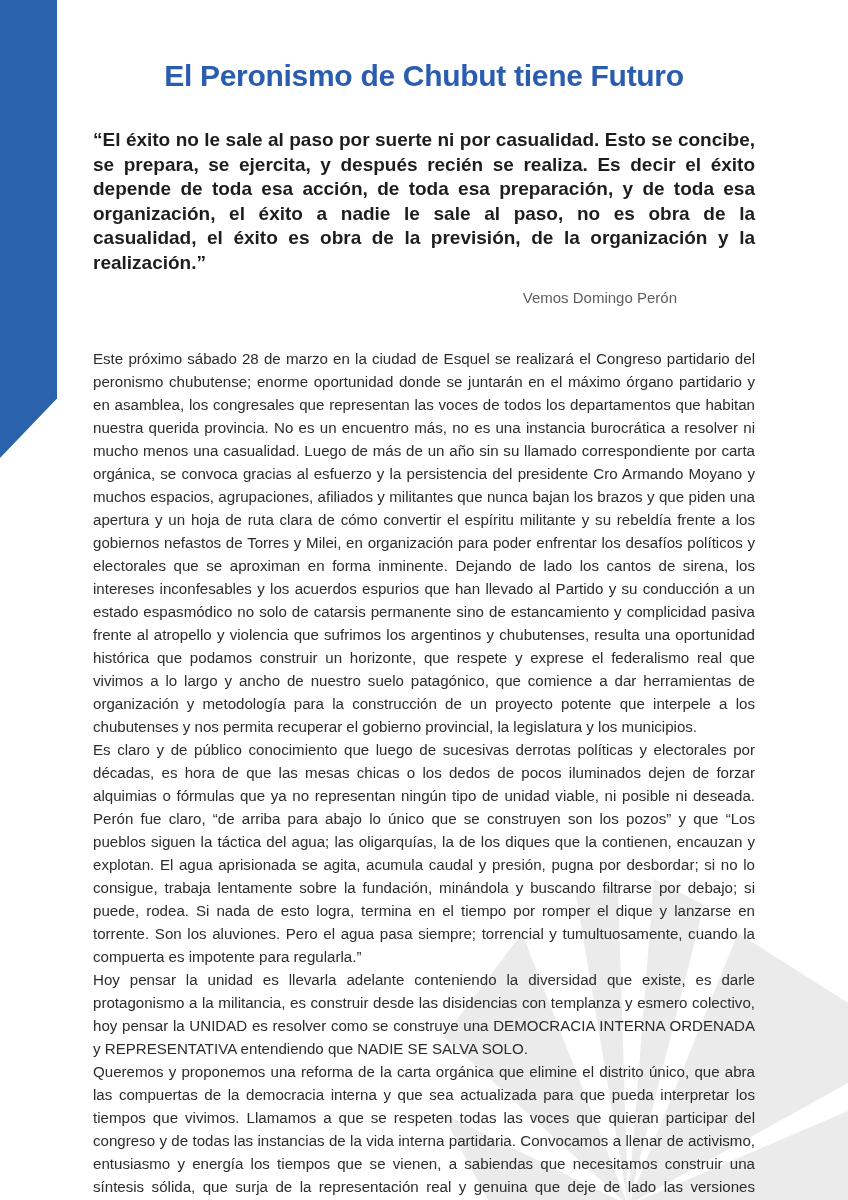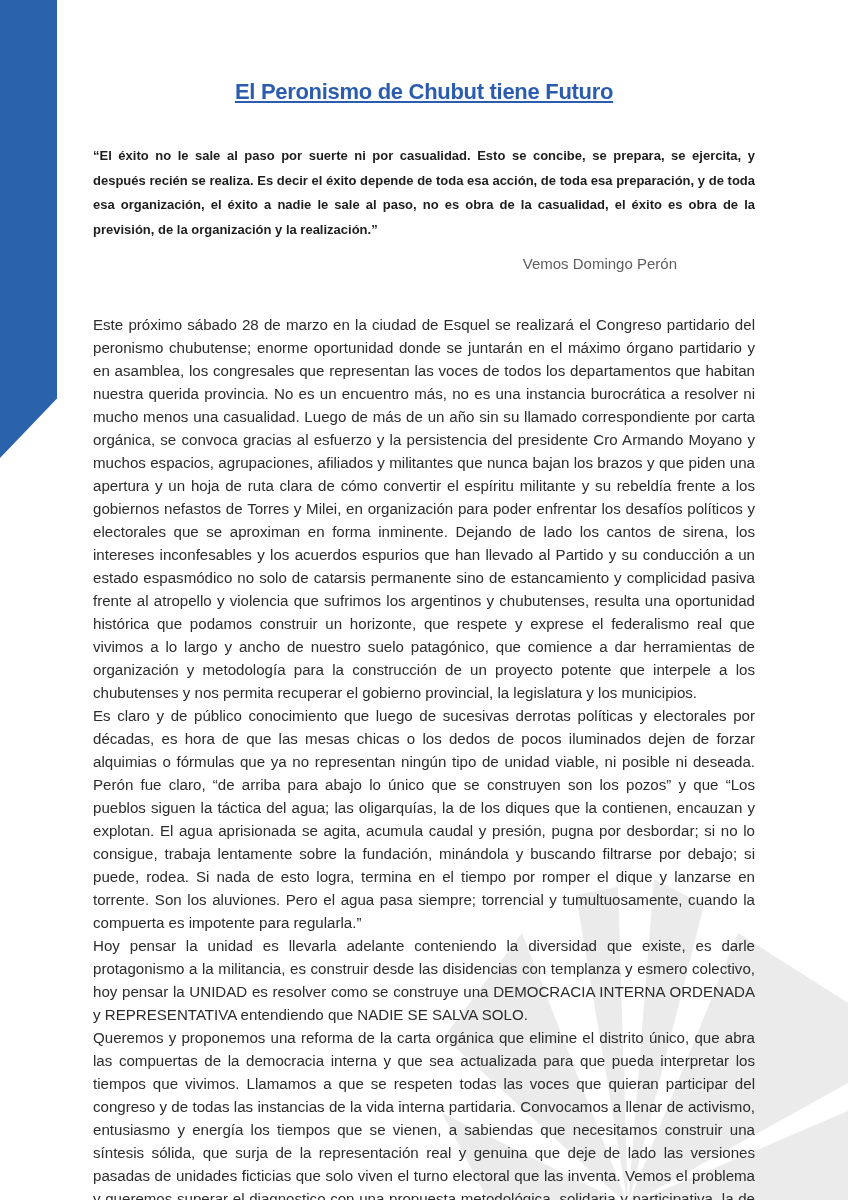--- a/index.html
+++ b/index.html
@@ -32,33 +32,32 @@
   }
 
   .content {
     position: absolute;
     left: 93px; top: 0;
     width: 662px;
     z-index: 2;
   }
 
   .doc-title {
-    margin-top: 74px;
+    margin-top: 58px;
     text-align: center;
-    font-size: 22px;
+    font-size: 30px;
     line-height: 36px;
     font-weight: 800;
     letter-spacing: -0.3px;
     color: #2a5cb0;
-    text-decoration: underline;
   }
 
   .lead-quote {
     margin-top: 34px;
-    font-size: 13px;
+    font-size: 19px;
     line-height: 24.6px;
     font-weight: 700;
     color: #1d1d1d;
     text-align: justify;
   }
 
   .attribution {
     margin-top: 13px;
     margin-right: 78px;
     text-align: right;

